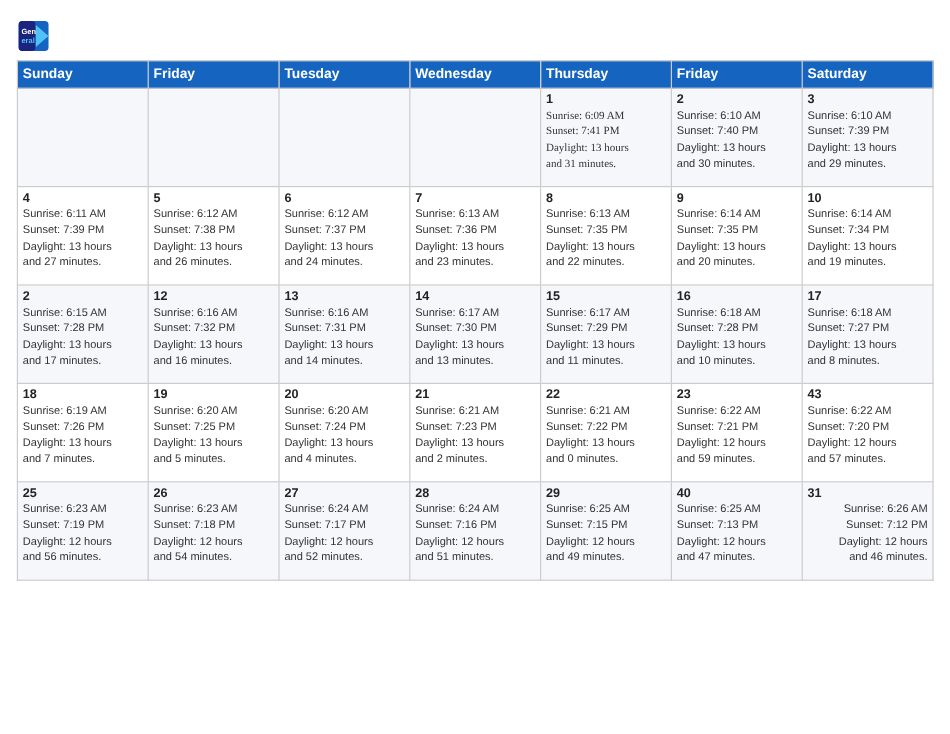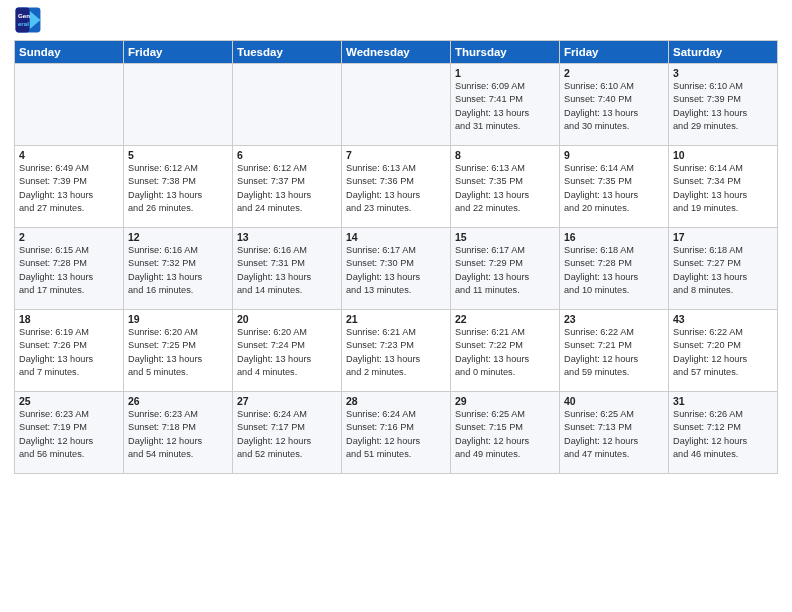--- a/index.html
+++ b/index.html
@@ -6,21 +6,21 @@
     body {
       width: 792px;
       height: 612px;
       font-family: Arial, sans-serif;
       background: #fff;
       overflow: hidden;
     }
     .page {
       width: 792px;
       height: 612px;
-      padding: 6px 14px;
+      padding: 16px 14px;
     }
     .header {
       display: flex;
       justify-content: space-between;
       align-items: flex-start;
       margin-bottom: 6px;
     }
     .logo {
       display: flex;
       align-items: center;
@@ -125,21 +125,21 @@
         </tr>
     </thead>
     <tbody id="calendar-body">
     <tr>
           <td></td>
           <td></td>
           <td></td>
           <td></td>
           <td>
             <span class="day-num">1</span>
-            <div class="day-info" style="white-space: pre-line;">Sunrise: 6:09 AM
+            <div class="day-info" style="white-space: pre-line; font-family: Liberation Serif, serif;">Sunrise: 6:09 AM
 Sunset: 7:41 PM
 Daylight: 13 hours
 and 31 minutes.</div>
           </td>
           <td>
             <span class="day-num">2</span>
             <div class="day-info" style="white-space: pre-line;">Sunrise: 6:10 AM
 Sunset: 7:40 PM
 Daylight: 13 hours
 and 30 minutes.</div>
@@ -148,21 +148,21 @@
             <span class="day-num">3</span>
             <div class="day-info" style="white-space: pre-line;">Sunrise: 6:10 AM
 Sunset: 7:39 PM
 Daylight: 13 hours
 and 29 minutes.</div>
           </td>
         </tr>
         <tr>
           <td>
             <span class="day-num">4</span>
-            <div class="day-info" style="white-space: pre-line;">Sunrise: 6:49 AM
+            <div class="day-info" style="white-space: pre-line;">Sunrise: 6:11 AM
 Sunset: 7:39 PM
 Daylight: 13 hours
 and 27 minutes.</div>
           </td>
           <td>
             <span class="day-num">5</span>
             <div class="day-info" style="white-space: pre-line;">Sunrise: 6:12 AM
 Sunset: 7:38 PM
 Daylight: 13 hours
 and 26 minutes.</div>
@@ -343,21 +343,21 @@
           </td>
           <td>
             <span class="day-num">40</span>
             <div class="day-info" style="white-space: pre-line;">Sunrise: 6:25 AM
 Sunset: 7:13 PM
 Daylight: 12 hours
 and 47 minutes.</div>
           </td>
           <td>
             <span class="day-num">31</span>
-            <div class="day-info" style="white-space: pre-line;">Sunrise: 6:26 AM
+            <div class="day-info" style="white-space: pre-line; text-align: right;">Sunrise: 6:26 AM
 Sunset: 7:12 PM
 Daylight: 12 hours
 and 46 minutes.</div>
           </td>
         </tr>
       </tbody>
   </table>
 </div>
 
 </body></html>

